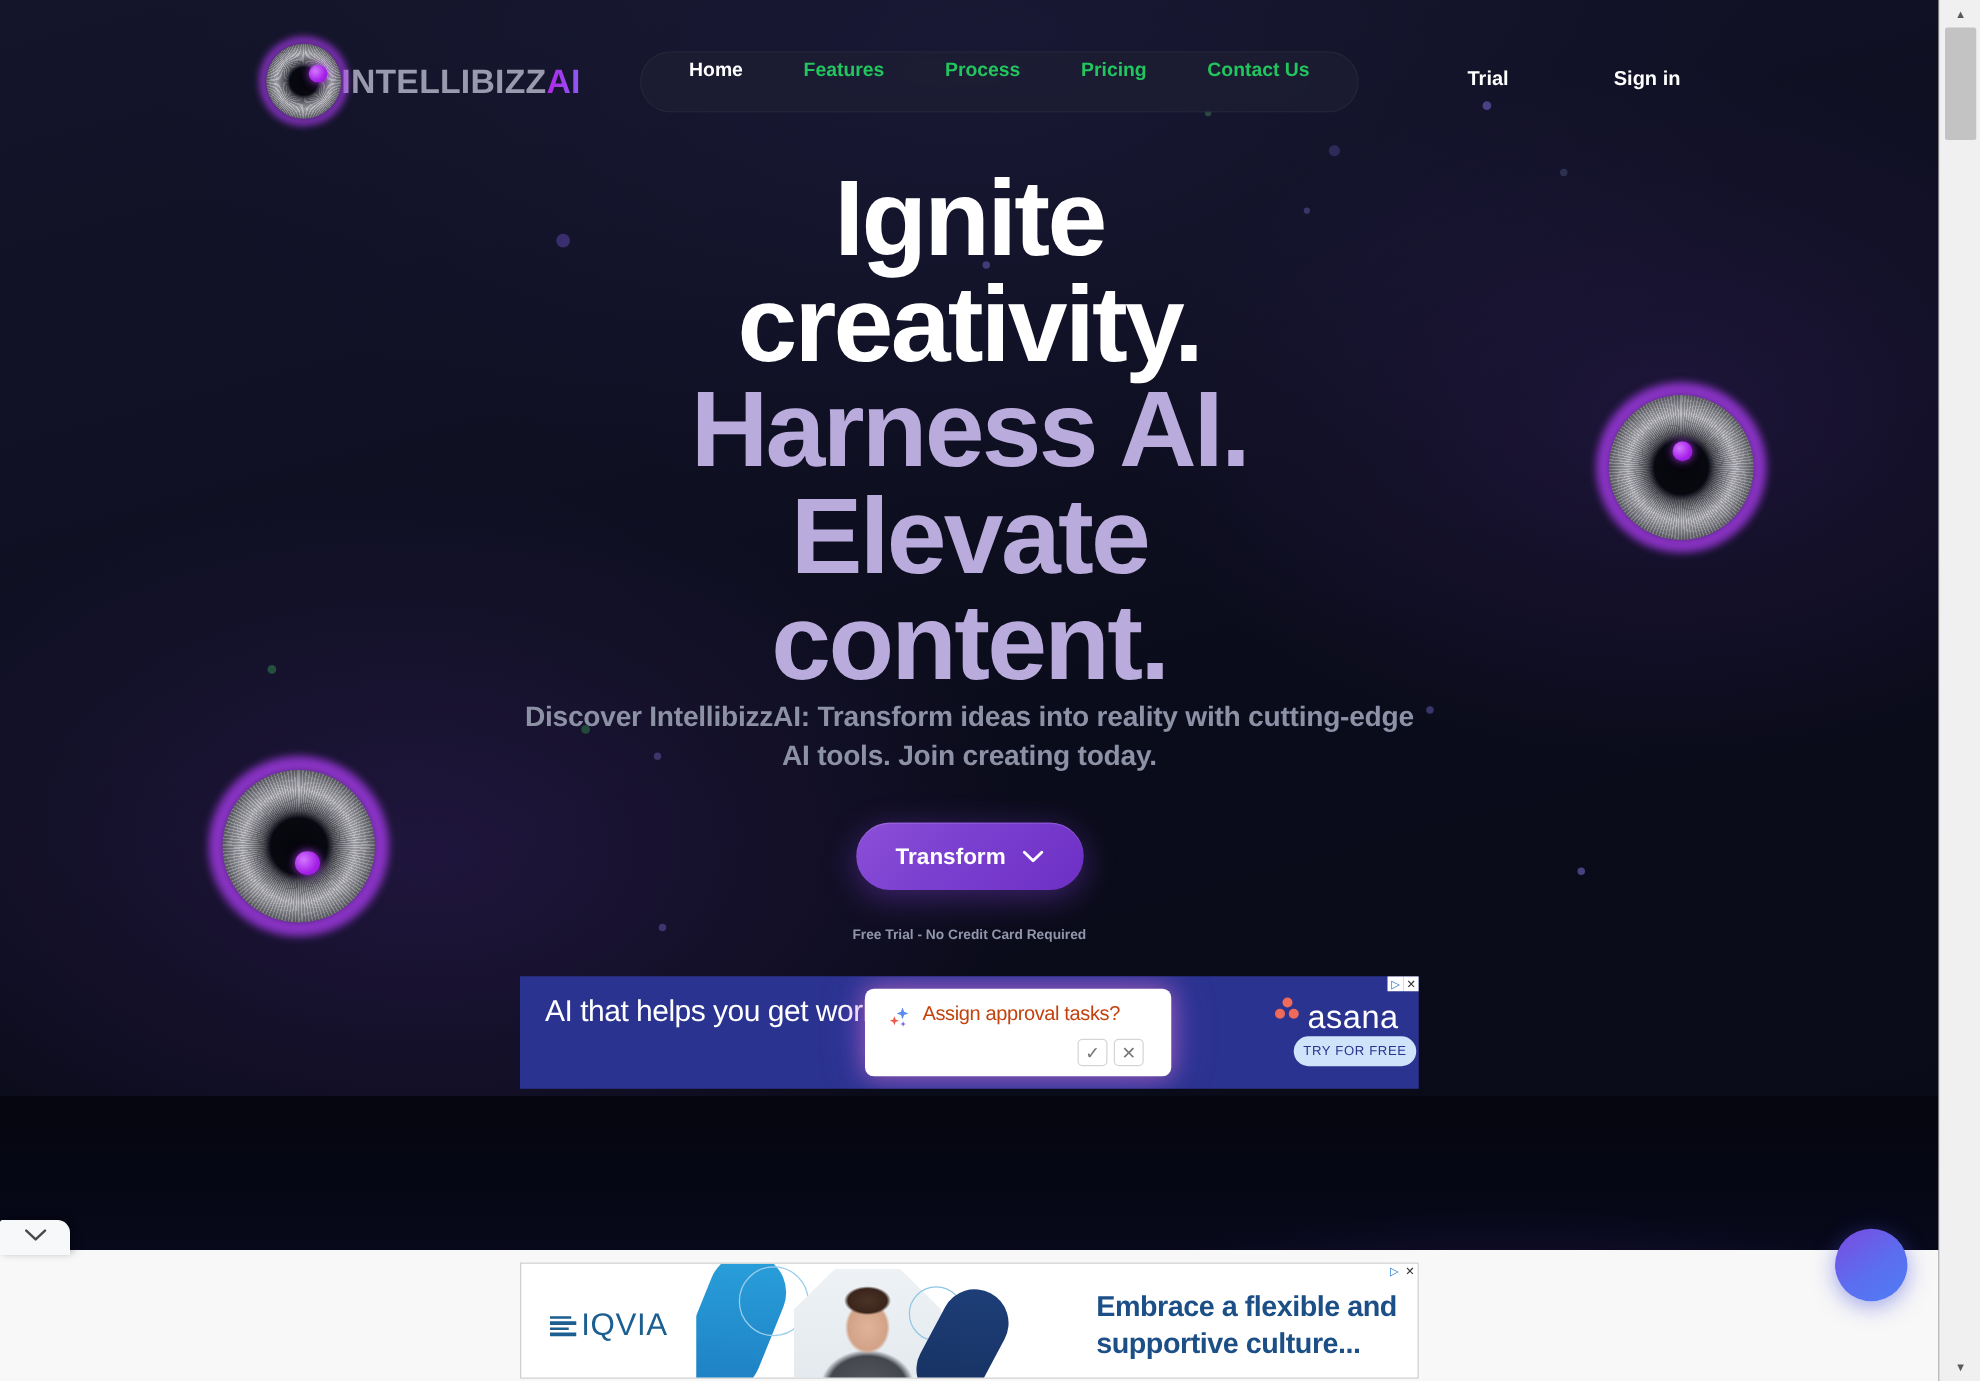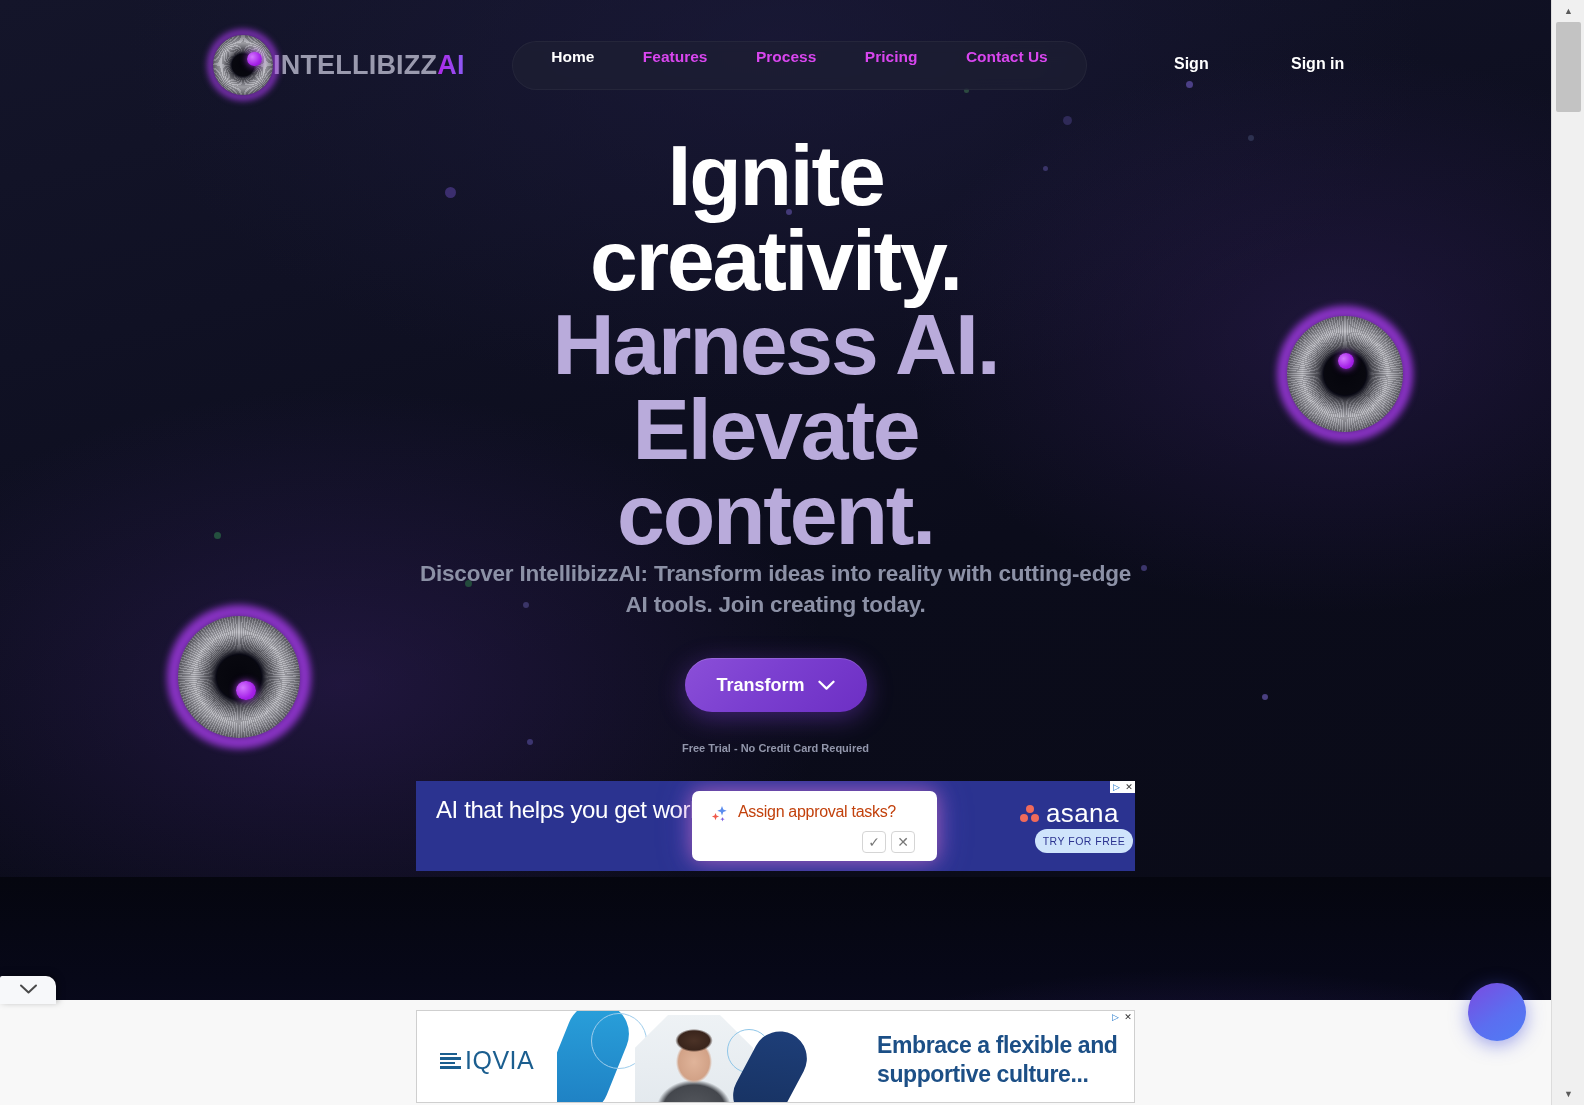--- a/index.html
+++ b/index.html
@@ -117,21 +117,21 @@
     border-radius:26px;
     background:rgba(30,32,52,0.62);
     border:1px solid rgba(255,255,255,0.045);
     display:flex; 
     justify-content:space-around;
     padding:0 14px;
     backdrop-filter:blur(6px);
   }
   .nav-link {
     font-size:15.5px; font-weight:bold;
-    color:#d946ef;
+    color:#22c55e;
     text-decoration:none;
     padding:6px 12px;
     white-space:nowrap;
     cursor:pointer;
   }
   .nav-link.active { color:#ffffff; }
 
   .auth-btn {
     position:absolute; top:55px;
     font-size:16px; font-weight:bold;
@@ -243,21 +243,21 @@
     border-radius:4px;
     background:#fff;
     display:flex; align-items:center; justify-content:center;
     color:#777; font-size:14px;
     cursor:pointer;
   }
   #ad-check { left:170px; }
   #ad-x { left:199px; }
   #asana-logo {
     position:absolute; left:604px; top:17px;
-    display:flex; align-items:center; gap:7px;
+    display:flex; align-items:flex-start; gap:7px;
   }
   #asana-mark { position:relative; width:19px; height:17px; }
   #asana-mark i {
     position:absolute; width:8px; height:8px; border-radius:50%;
     background:#f06a5a; display:block;
   }
   #asana-mark i:nth-child(1){ left:5.5px; top:0; }
   #asana-mark i:nth-child(2){ left:0; top:9px; }
   #asana-mark i:nth-child(3){ left:11px; top:9px; }
   #asana-word {
@@ -506,21 +506,21 @@
       </div>
 
       <nav id="nav">
         <a class="nav-link active">Home</a>
         <a class="nav-link">Features</a>
         <a class="nav-link">Process</a>
         <a class="nav-link">Pricing</a>
         <a class="nav-link">Contact Us</a>
       </nav>
 
-      <button class="auth-btn" id="join-btn">Sign</button>
+      <button class="auth-btn" id="join-btn">Trial</button>
       <button class="auth-btn" id="signin-btn">Sign in</button>
     </header>
 
     <div id="ad-asana">
       <div class="ad-left">AI that helps you get work done</div>
 
       <div id="ad-card">
         <span id="ad-sparkle">
           <svg width="22" height="22" viewBox="0 0 22 22" fill="none">
             <path d="M13 2 L14.3 5.4 L17.7 6.7 L14.3 8 L13 11.4 L11.7 8 L8.3 6.7 L11.7 5.4 Z" fill="#5b8dee"></path>

